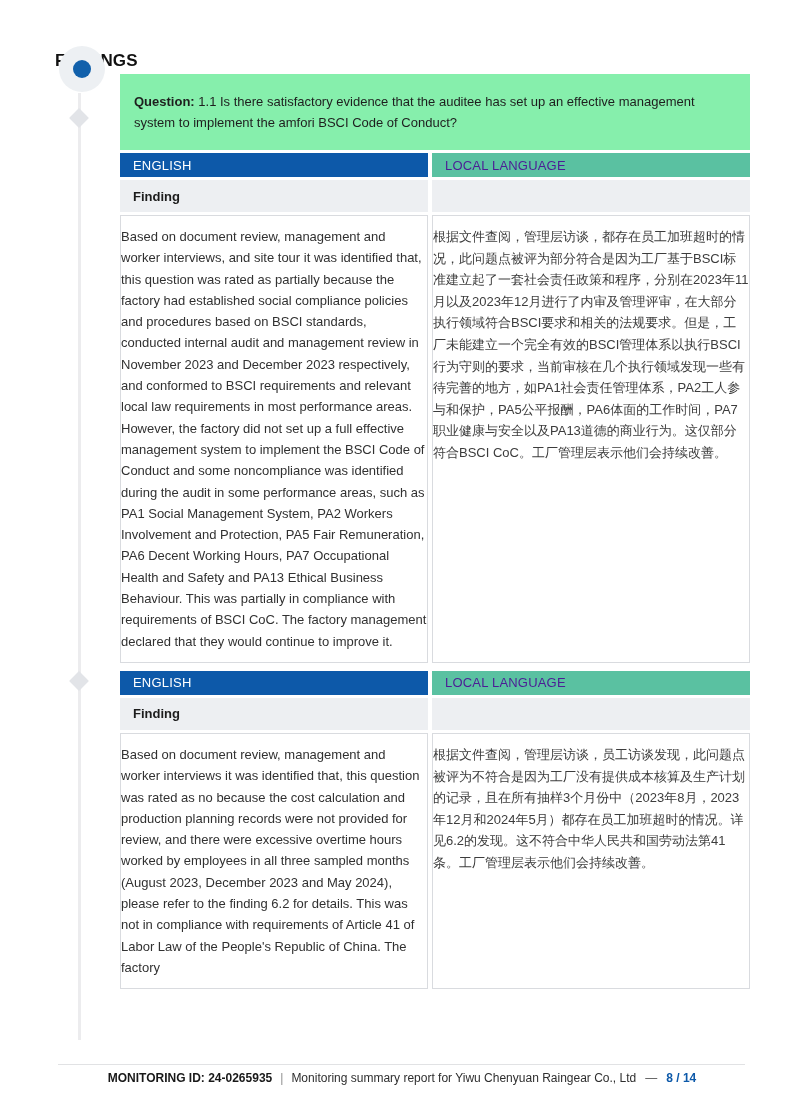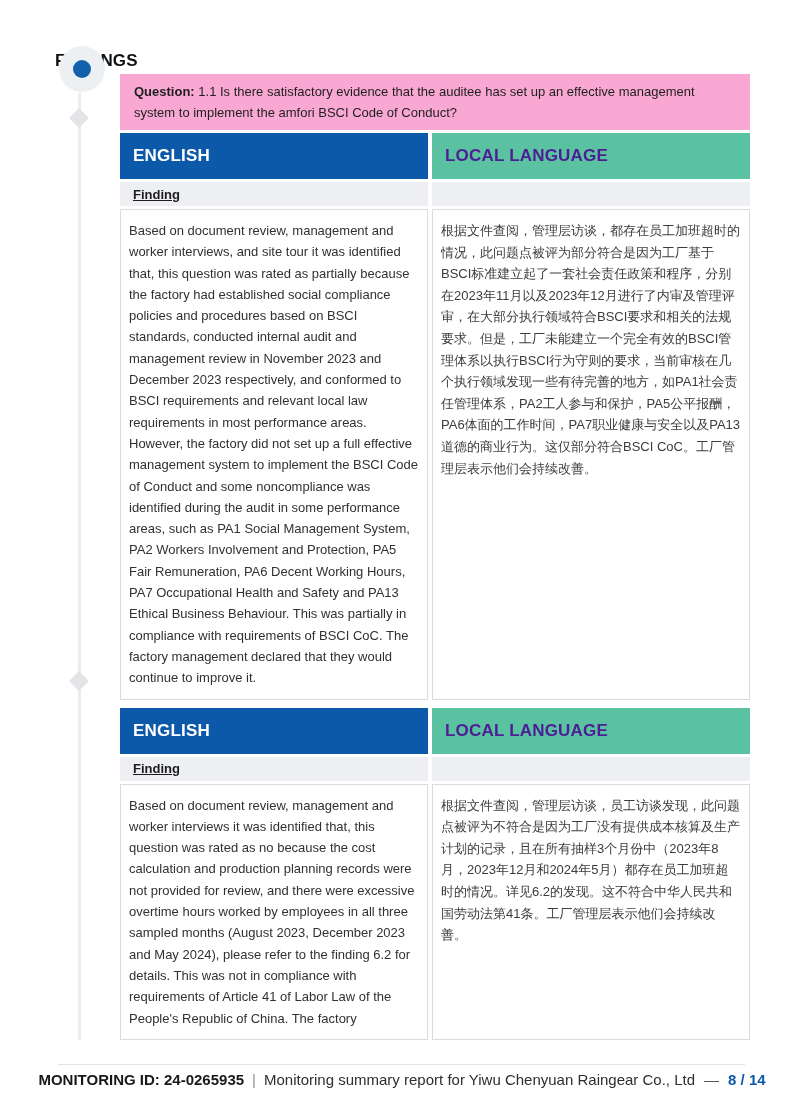--- a/index.html
+++ b/index.html
@@ -18,43 +18,43 @@
   .t-node.n2 { top:674px; }
 
   
   .content { position:absolute; left:120px; top:50px; width:630px; }
   .pa-title { font-size:15.5px; font-weight:bold; color:#111; margin-bottom:5px; }
   .site-line { font-size:12.5px; color:#2b2b2b; }
   .site-sep { color:#9a9a9a; margin:0 9px; }
 
   .qa-block { margin-top:24px; }
   .qa-block.second { margin-top:8px; }
-  .qbox { background:#f9a8d4; padding:7px 14px; font-size:13px; line-height:21px; color:#1e1e1e; margin-bottom:3px; }
+  .qbox { background:#86efac; padding:17px 14px; font-size:13px; line-height:21px; color:#1e1e1e; margin-bottom:3px; }
   .qbox b { font-weight:bold; }
 
   .row { display:flex; gap:4px; margin-bottom:3px; }
   .col-en { width:308px; flex:0 0 308px; }
   .col-local { flex:1; }
 
-  .hdr-cell { height:46px; display:flex; align-items:center; padding-left:13px; font-size:17px; font-weight:bold; letter-spacing:.2px; }
+  .hdr-cell { height:24px; display:flex; align-items:center; padding-left:13px; font-size:13px; font-weight:normal; letter-spacing:.2px; }
   .hdr-cell.en { background:#0d59a9; color:#ffffff; }
   .hdr-cell.local { background:#5ac1a1; color:#4c1d95; }
 
-  .finding-cell { height:24px; display:flex; align-items:center; padding-left:13px; background:#edeff2; font-size:13px; font-weight:bold; color:#1c1c1c;text-decoration:underline; }
+  .finding-cell { height:32px; display:flex; align-items:center; padding-left:13px; background:#edeff2; font-size:13px; font-weight:bold; color:#1c1c1c; }
 
   .content-row { align-items:stretch; margin-bottom:0; }
-  .body-cell { background:#fff; border:1px solid #d9dbdf; padding:10px 8px; font-size:13px; color:#313131; }
+  .body-cell { background:#fff; border:1px solid #d9dbdf; padding:10px 0; font-size:13px; color:#313131; }
   .body-cell.en { line-height:21.3px; }
   .body-cell.local { line-height:21.6px; color:#3c3c3c; }
   .minh-1 { min-height:424px; }
   .minh-2 { min-height:225px; }
 
   
   .footer-divider { position:absolute; left:58px; right:55px; top:1064px; height:1px; background:#e1e2e4; }
-  .footer { position:absolute; left:4px; right:0; top:1071px; text-align:center; font-size:15px; color:#2e2e2e; }
+  .footer { position:absolute; left:4px; right:0; top:1071px; text-align:center; font-size:12px; color:#2e2e2e; }
   .footer .mon-id { font-weight:bold; color:#181818; }
   .footer .f-sep { color:#8f8f8f; margin:0 8px; }
   .footer .f-dash { color:#555; margin:0 9px; }
   .footer .f-page { font-weight:bold; color:#0d59a9; }
 </style>
 </head>
 <body>
 
 <div class="page">
 

